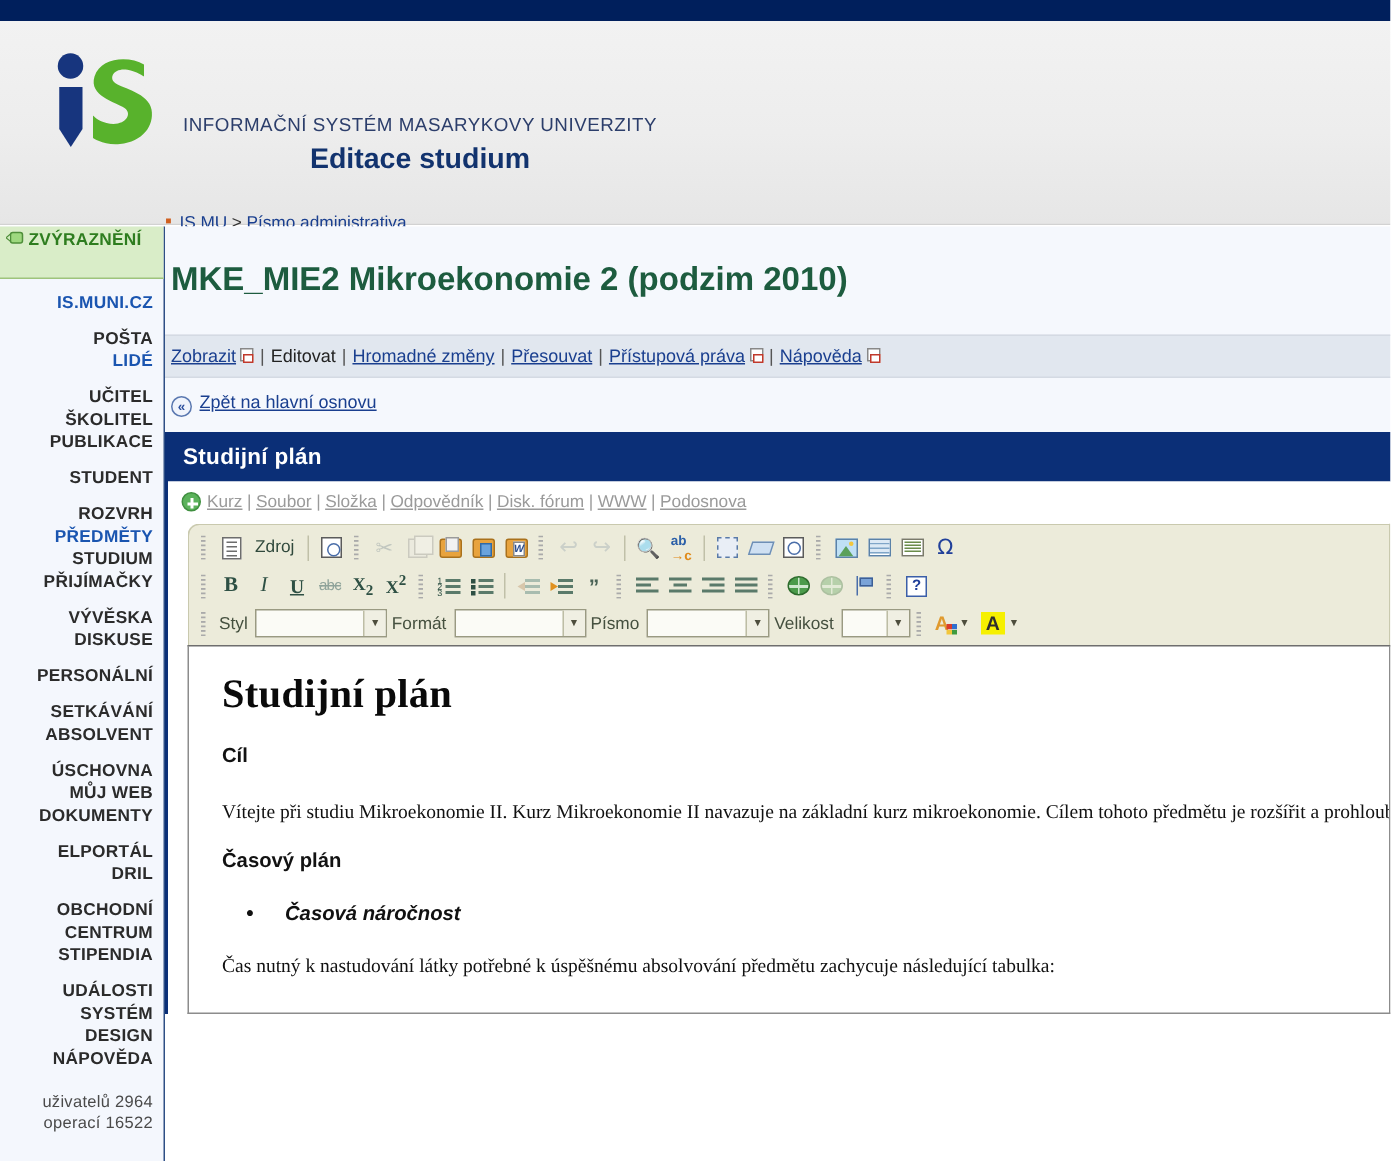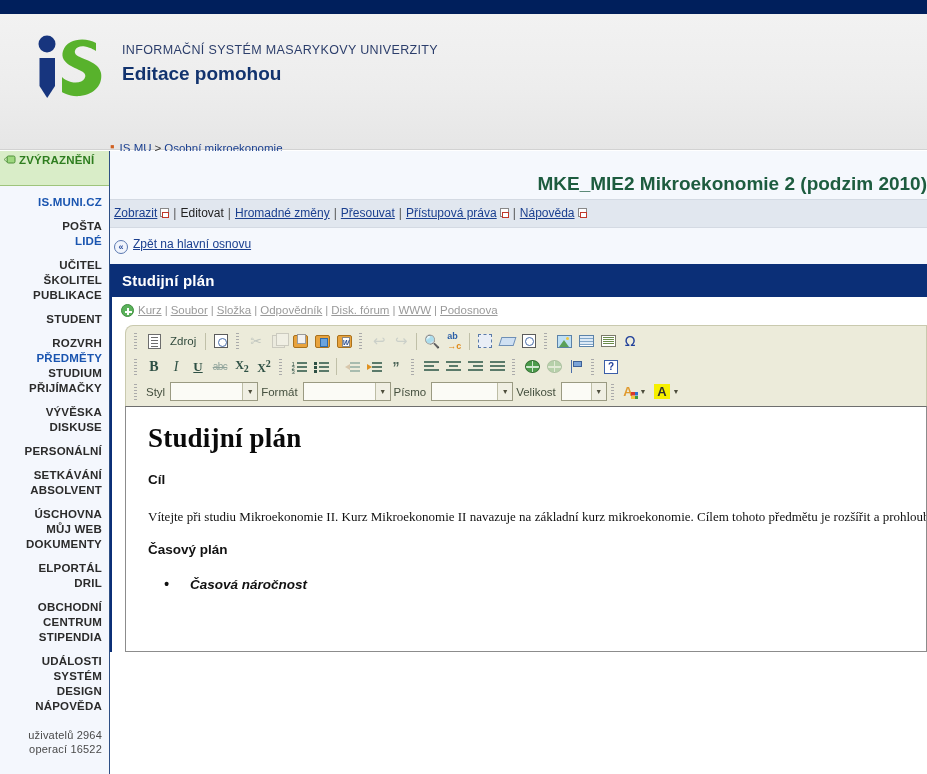--- a/index.html
+++ b/index.html
@@ -16,21 +16,21 @@
   
   #topstrip { position:absolute; left:0; top:0; width:927px; height:14px; background:#001f5c; }
 
   
   #masthead {
     position:absolute; left:0; top:14px; width:927px; height:136px;
     background:linear-gradient(to bottom,#f2f2f2 0%, #ededed 55%, #e6e6e6 100%);
     border-bottom:1px solid #d2d2d2;
   }
   #logo { position:absolute; left:33px; top:18px; width:76px; height:76px; }
-  #title-wrap { position:absolute; left:122px; top:29px; }
+  #title-wrap { position:absolute; left:122px; top:62px;text-align:center; }
   #sys-name {
     font-size:12.5px; letter-spacing:.35px; color:#2c3e6b; white-space:nowrap;
     font-family:"Liberation Sans", sans-serif;
   }
   #page-title-main {
     margin-top:6px; font-size:19px; font-weight:bold; color:#12336e;
     font-family:"Liberation Sans", sans-serif;
   }
   #breadcrumb {
     position:absolute; left:110px; top:125px; font-size:11.5px; color:#333;
@@ -61,24 +61,23 @@
     position:relative;
   }
   .side-group { margin-top:9px; }
   .side-item { line-height:15px; white-space:nowrap; color:#2b2b2b; cursor:pointer; }
   .side-item.blue { color:#1a55b0; }
   #side-stats { margin-top:14px; font-weight:normal; font-size:11px; color:#4a4a4a; line-height:14px;}
 
   
   #main { position:absolute; left:110px; top:151px; width:817px; height:623px; background:#fff;}
   #course-title {
-    font-size:19px; font-weight:bold; color:#1d5c3f;
-    padding:22px 0 4px 4px; background:#f5f8fd;
+    font-size:22px; font-weight:bold; color:#1d5c3f;
+    padding:22px 0 24px 4px; background:#f5f8fd;
     font-family:"Liberation Sans", sans-serif;
-    text-align:right;
   }
   #actionbar {
     background:#e1e7ef; padding:6px 0 7px 4px; font-size:12px; color:#222;
     border-top:1px solid #d4dae3; border-bottom:1px solid #d4dae3;
   }
   #actionbar a { color:#1a3f8f; text-decoration:underline; }
   #actionbar .sep { color:#555; margin:0 4px; }
   .extico {
     display:inline-block; width:9px; height:9px; margin-left:3px;
     border:1px solid #888; position:relative; vertical-align:0px; background:#fff;
@@ -265,25 +264,25 @@
   <div id="logo">
     <svg width="76" height="76" viewBox="0 0 76 76">
       <circle cx="14" cy="12" r="8.5" fill="#17357e"></circle>
       <path d="M6.5,26 L22,26 L22,54 L14.2,66 L6.5,54 Z" fill="#17357e"></path>
       <path d="M63,11 C53,5 34,6 30,19 C26,32 44,36 50,40 C56,44 50,53 38,50 C32,48.5 29,45 29,45 L29,60 C29,60 36,65 47,64 C62,62.5 70,52 68,41 C66,30 49,27 44,23.5 C39,20 43,13 52,14.5 C58,15.5 63,19 63,19 Z" fill="#58b22c"></path>
     </svg>
   </div>
 
   <div id="title-wrap">
     <div id="sys-name">INFORMAČNÍ SYSTÉM MASARYKOVY UNIVERZITY</div>
-    <div id="page-title-main">Editace pomohou</div>
+    <div id="page-title-main">Editace studium</div>
   </div>
 
   <div id="breadcrumb">
-    <span class="bcdot">▪</span><a href="#">IS MU</a><span class="sep">&gt;</span><a href="#">Osobní mikroekonomie</a>
+    <span class="bcdot">▪</span><a href="#">IS MU</a><span class="sep">&gt;</span><a href="#">Písmo administrativa</a>
   </div>
 </div>
 
 <div id="sidebar">
   <div id="zvyrazneni">
     <span class="pen">
       <svg width="13" height="10" viewBox="0 0 13 10">
           <rect x="3" y="1" width="8" height="7" rx="1.5" fill="#9ed87f" stroke="#4f8f3a"></rect>
           <path d="M3,2 L0,4.5 L3,7 Z" fill="#cfeabd" stroke="#4f8f3a" stroke-width=".7"></path>
         </svg>
@@ -601,18 +600,19 @@
             </span>
           </div>
         </div>
 
         <div id="editarea">
           <div id="doc-h1">Studijní plán</div>
           <div class="doc-h3">Cíl</div>
           <div class="doc-p">Vítejte při studiu Mikroekonomie II. Kurz Mikroekonomie II navazuje na základní kurz mikroekonomie. Cílem tohoto předmětu je rozšířit a prohloubit znalosti základních mikroekonomických principů a naučit se aplikovat matematické metody. V úvodní části kurzu se seznámíte s chováním spotřebitele a utvářením rovnováhy spotřebitele na trhu statků a služeb. Dále se budete věnovat problematice rozhodování jak jednotlivců tak firem o množství nabízených a poptávaných výrobních faktorů na trhu práce a kapitálovém trhu. Věřím, že Vás studium bude bavit a podnítí tvůrčí ekonomické myšlení. Znalosti získané v předmětu Vám pomohou pochopit a vysvětlit podněty, které stojí za chováním ekonomických subjektů.</div>
           <div class="doc-h3">Časový plán</div>
           <div class="doc-li">Časová náročnost</div>
+          <div class="doc-p plain">Čas nutný k nastudování látky potřebné k úspěšnému absolvování předmětu zachycuje následující tabulka:</div>
         </div>
 
       </div>
     </div>
   </div>
 </div>
 
 </body></html>

